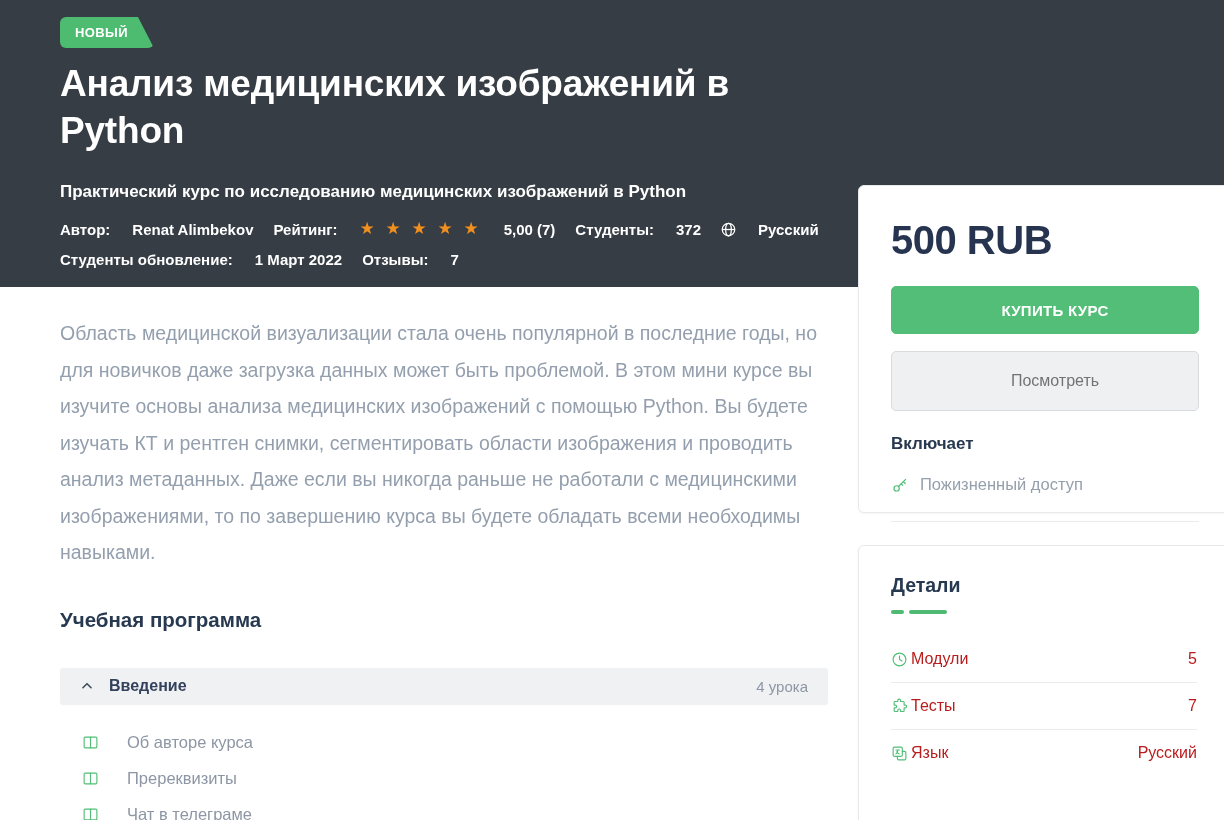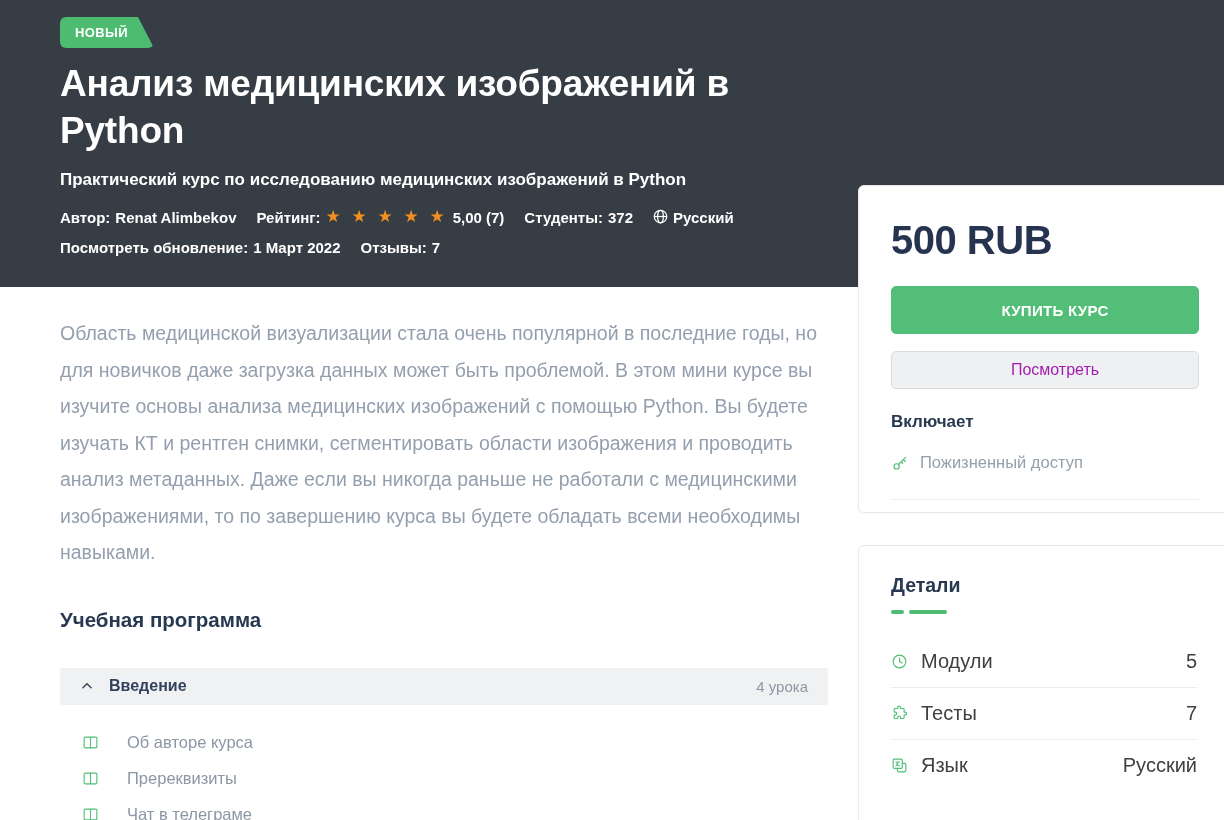--- a/index.html
+++ b/index.html
@@ -18,27 +18,27 @@
   .new-badge {
     display:inline-block; background:#4dbb70; color:#fff;
     font-size:13px; font-weight:bold; letter-spacing:.4px;
     padding:8px 26px 8px 15px; border-radius:6px;
     clip-path:polygon(0 0, calc(100% - 16px) 0, 100% 100%, 0 100%);
   }
   .hero h1 {
     margin-top:12px; font-size:37px; line-height:47px; font-weight:bold;
     letter-spacing:-.2px; width:780px;
   }
-  .hero-subtitle { margin-top:16px; font-size:17px; font-weight:bold; }
+  .hero-subtitle { margin-top:28px; font-size:17px; font-weight:bold; }
   .meta-row {
     display:flex; align-items:center; gap:20px;
     margin-top:19px; font-size:15px; font-weight:bold;
   }
   .meta-row.second { margin-top:13px; }
-  .meta-item { display:flex; gap:5px; white-space:nowrap; }
+  .meta-item { display:flex; align-items:center; gap:22px; white-space:nowrap; }
   .stars { color:#f2901e; font-size:17px; letter-spacing:3px; line-height:1; position:relative; top:-1px; }
   .globe { width:15px; height:15px; display:inline-block; }
   
   .main-col { position:absolute; left:60px; top:287px; width:768px; }
   .about-text {
     margin-top:28px; color:#949fae; font-size:19.5px; line-height:36.5px;
     font-weight:normal;
   }
   .curriculum-heading {
     margin-top:37px; color:#273950; font-size:20.5px; font-weight:bold;
@@ -60,36 +60,36 @@
     box-shadow:0 1px 3px rgba(40,50,60,.05);
   }
   .card-purchase { top:185px; height:328px; padding:32px 32px 0 32px; }
   .price { color:#263450; font-size:40px; font-weight:bold; letter-spacing:-.5px; }
   .btn { display:flex; align-items:center; justify-content:center; width:308px; border-radius:5px; cursor:pointer;padding-left:20px; }
   .btn-buy {
     margin-top:23px; height:48px; background:#52be77; border:1px solid #52be77;
     color:#fff; font-size:15px; font-weight:bold; letter-spacing:.3px;
   }
   .btn-view {
-    margin-top:17px; height:38px; background:#eef0f2; border:1px solid #d9dbde;
-    color:#a21caf; font-size:16px;
+    margin-top:17px; height:60px; background:#eef0f2; border:1px solid #d9dbde;
+    color:#737373; font-size:16px;
   }
   .includes-heading { margin-top:23px; color:#273950; font-size:17px; font-weight:bold; }
   .include-row { margin-top:21px; display:flex; align-items:center; gap:11px; color:#95a0ac; font-size:16.5px; }
   .card-divider { margin-top:27px; border-top:1px solid #e9ebee; width:308px; }
   .card-details { top:545px; height:400px; padding:28px 32px 0 32px; }
   .details-heading { color:#273950; font-size:19.5px; font-weight:bold; }
   .details-underline { margin-top:13px; display:flex; gap:5px; align-items:center; }
   .details-underline .seg { height:4px; border-radius:2px; background:#4fbb72; }
   .details-underline .seg.short { width:13px; }
   .details-underline .seg.long { width:38px; }
   .details-rows { margin-top:22px; }
   .detail-row {
-    display:flex; align-items:center; gap:13px; padding:14px 0;
-    border-bottom:1px solid #e9ebee; color:#404040; font-size:20px;
+    display:flex; align-items:center; gap:3px; padding:14px 0;
+    border-bottom:1px solid #e9ebee; color:#b91c1c; font-size:16px;
   }
   .detail-row:last-child { border-bottom:none; }
   .detail-row .value { margin-left:auto; }
   .icon-green { stroke:#52be77; fill:none; stroke-width:1.6; stroke-linecap:round; stroke-linejoin:round; }
 </style>
 </head>
 <body>
 
 <div class="hero">
   <div class="hero-inner">
@@ -118,21 +118,21 @@
               <ellipse cx="12" cy="12" rx="4.5" ry="10"></ellipse>
               <path d="M2 12h20"></path>
           </svg>
         </span>
         <span>Русский</span>
       </span>
     </div>
 
     <div class="meta-row second">
       <span class="meta-item">
-        <span>Посмотреть обновление:</span>
+        <span>Студенты обновление:</span>
         <span>1 Март 2022</span>
       </span>
       <span class="meta-item">
         <span>Отзывы:</span>
         <span>7</span>
       </span>
     </div>
   </div>
 </div>
 

